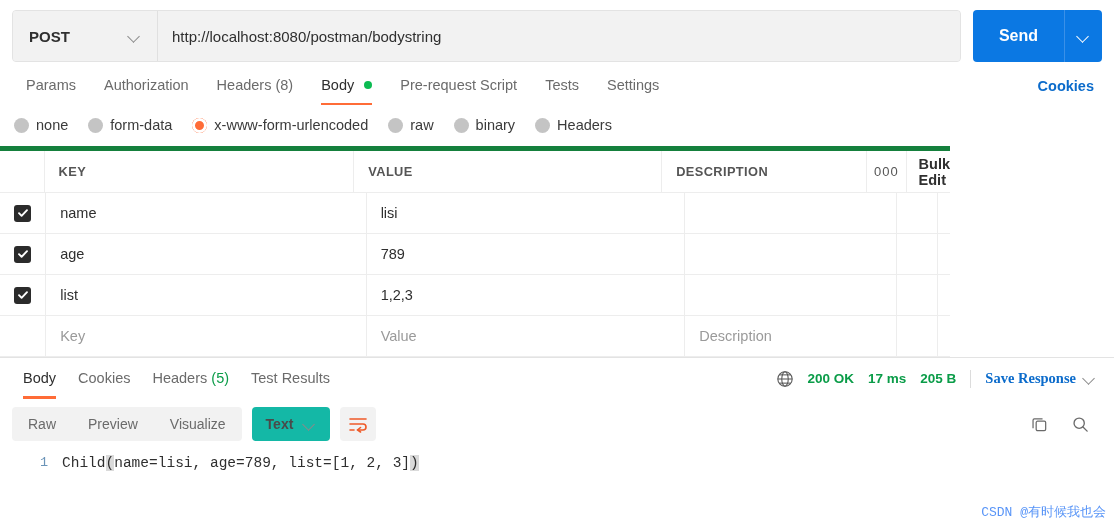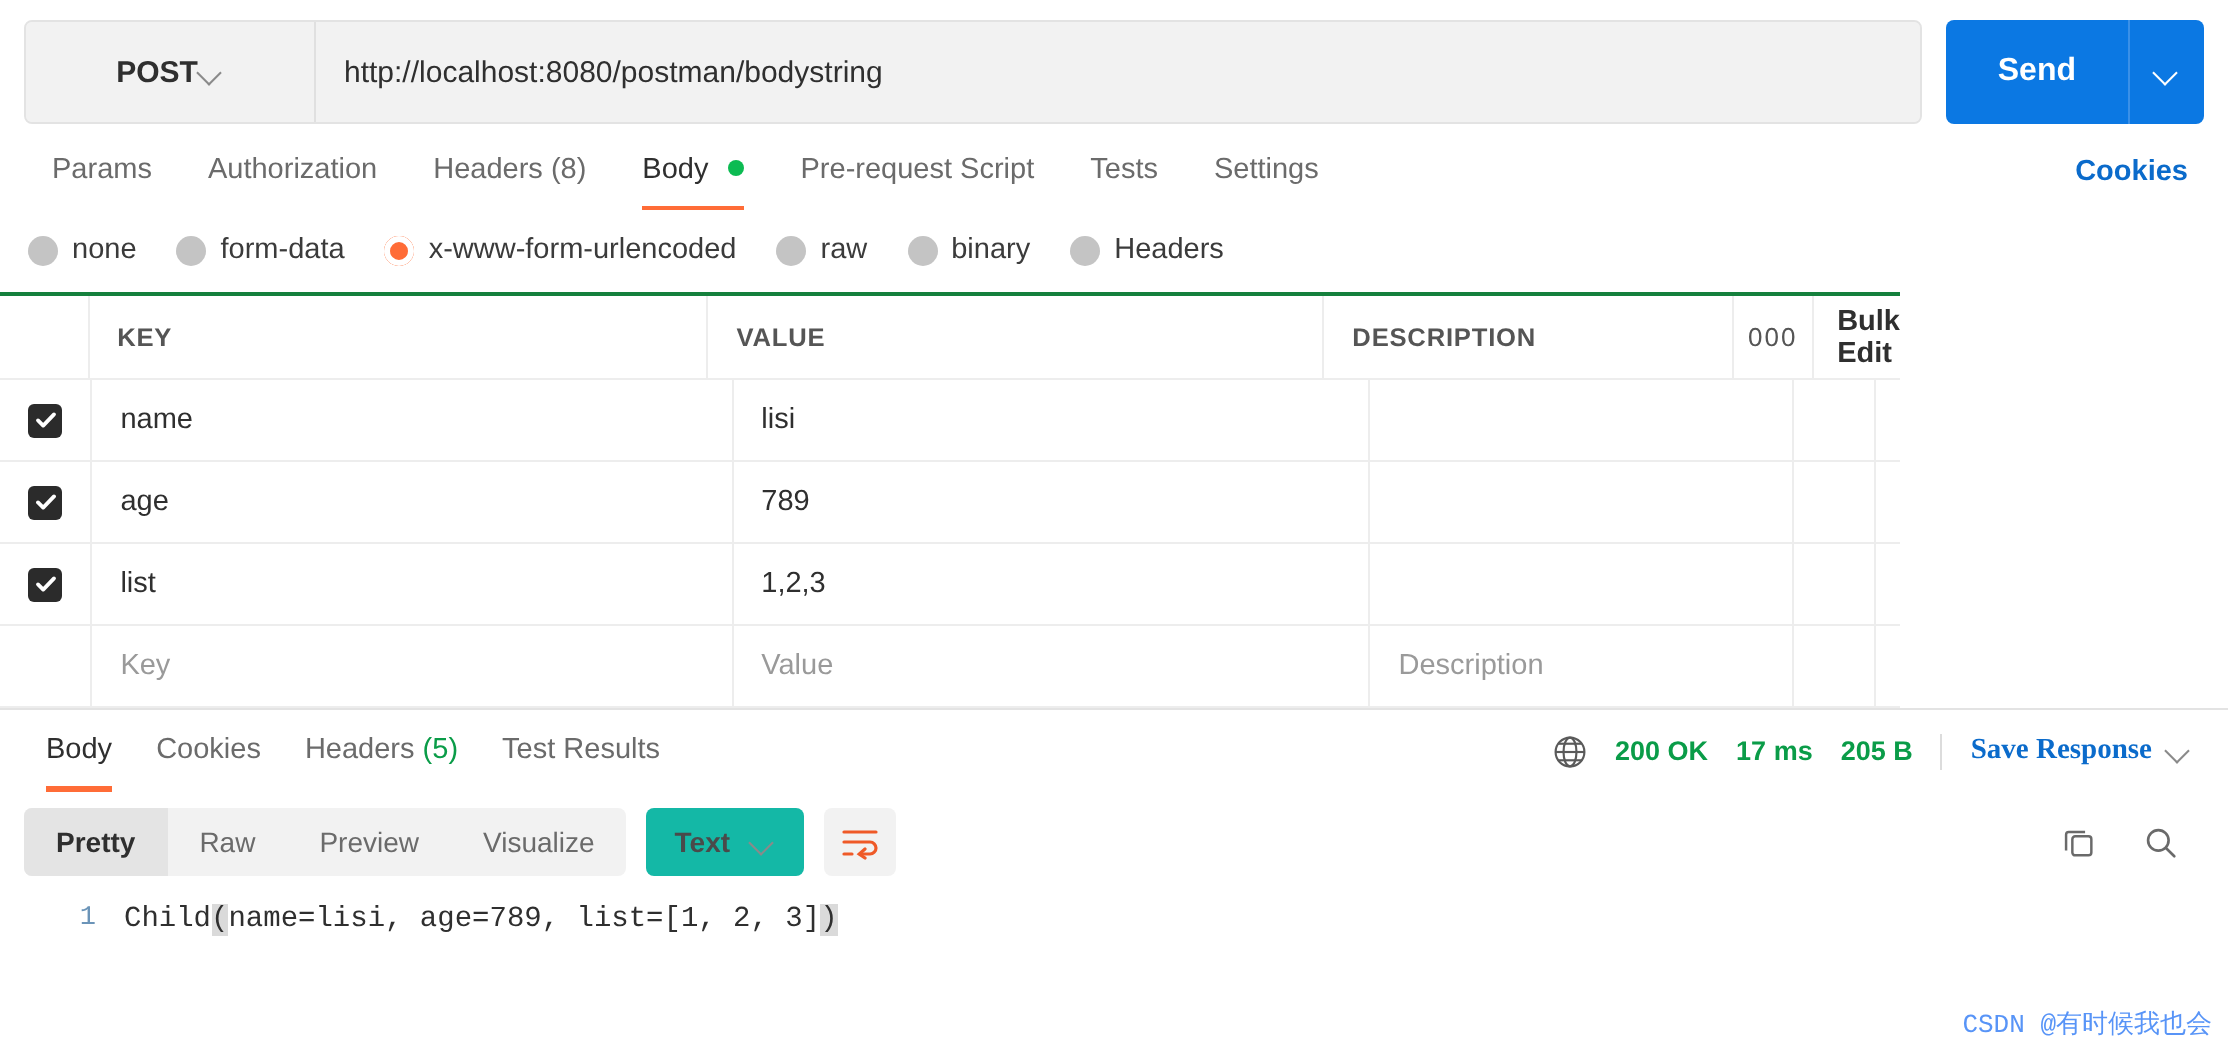--- a/index.html
+++ b/index.html
@@ -17,21 +17,21 @@
     display: flex; align-items: stretch;
     padding: 10px 12px 0 12px;
     height: 66px;
   }
   .method-url {
     display: flex; flex: 1 1 auto;
     border: 1px solid #e3e3e3; border-radius: 4px;
     background: #f2f2f2; overflow: hidden; height: 52px;
   }
   .method-select {
-    display: flex; align-items: center; justify-content: center;
+    display: flex; align-items: center; justify-content: space-between;
     width: 145px; padding: 0 16px;
     font-size: 15px; font-weight: bold; color: #2f2f2f;
     border-right: 1px solid #e0e0e0; cursor: pointer;
     background: #f2f2f2;
   }
   .chev { width: 13px; height: 13px; display:inline-block; position: relative; }
   .chev::before {
     content:""; position:absolute; left:1px; top:2px;
     width:8px; height:8px;
     border-right: 1.6px solid #8a8a8a; border-bottom: 1.6px solid #8a8a8a;
@@ -83,21 +83,21 @@
   .radios {
     display:flex; align-items:center; gap: 20px;
     padding: 10px 14px 12px 14px; height: 40px;
   }
   .radio { display:flex; align-items:center; gap:7px; cursor:pointer;justify-content:flex-end; }
   .dot { width: 15px; height: 15px; border-radius: 50%; background:#c4c4c4; flex:none; }
   .radio.sel .dot { background:#ff6c37; box-shadow: inset 0 0 0 3px #ffffff, inset 0 0 0 4.5px #ff6c37; }
   .radio .rlabel { font-size: 14.5px; color: #3b3b3b; }
 
   
-  .kvtable { width: 950px; border-top: 2px solid #15803d; }
+  .kvtable { width: 950px; border-top: 5px solid #15803d; }
   .kvrow { display: flex; border-bottom: 1px solid #ededed; height: 41px; align-items: stretch; }
   .kvrow.head { height: 42px; }
   .c-check { width: 51px; display:flex; align-items:center; justify-content:center; border-right:1px solid #ededed; }
   .c-key   { width: 353px; display:flex; align-items:center; padding-left: 14px; border-right:1px solid #ededed; }
   .c-val   { width: 351px; display:flex; align-items:center; padding-left: 14px; border-right:1px solid #ededed; }
   .c-desc  { width: 233px; display:flex; align-items:center; padding-left: 14px; border-right:1px solid #ededed; }
   .c-dots  { width: 45px; display:flex; align-items:center; justify-content:center; border-right:1px solid #ededed; }
   .c-bulk  { flex:1; display:flex; align-items:center; padding-left: 12px; }
   .kvrow.head .c-key, .kvrow.head .c-val, .kvrow.head .c-desc {
     font-size: 12.8px; font-weight: bold; color: #555; letter-spacing: .4px;
@@ -353,21 +353,20 @@
       <span class="sep"></span>
       <span class="savresp">
         <span>Save Response</span>
         <span class="chev"></span>
       </span>
     </div>
   </div>
 
   <div class="pretty-bar">
     <div class="seg">
-      <div class="sitem active">Pretty</div>
       <div class="sitem">Raw</div>
       <div class="sitem">Preview</div>
       <div class="sitem">Visualize</div>
     </div>
     <div class="drop">
       <span>Text</span>
       <span class="chev"></span>
     </div>
     <div class="iconbtn">
       <svg width="20" height="18" viewBox="0 0 20 18" fill="none" stroke="#ef5a28" stroke-width="1.6" stroke-linecap="round">

